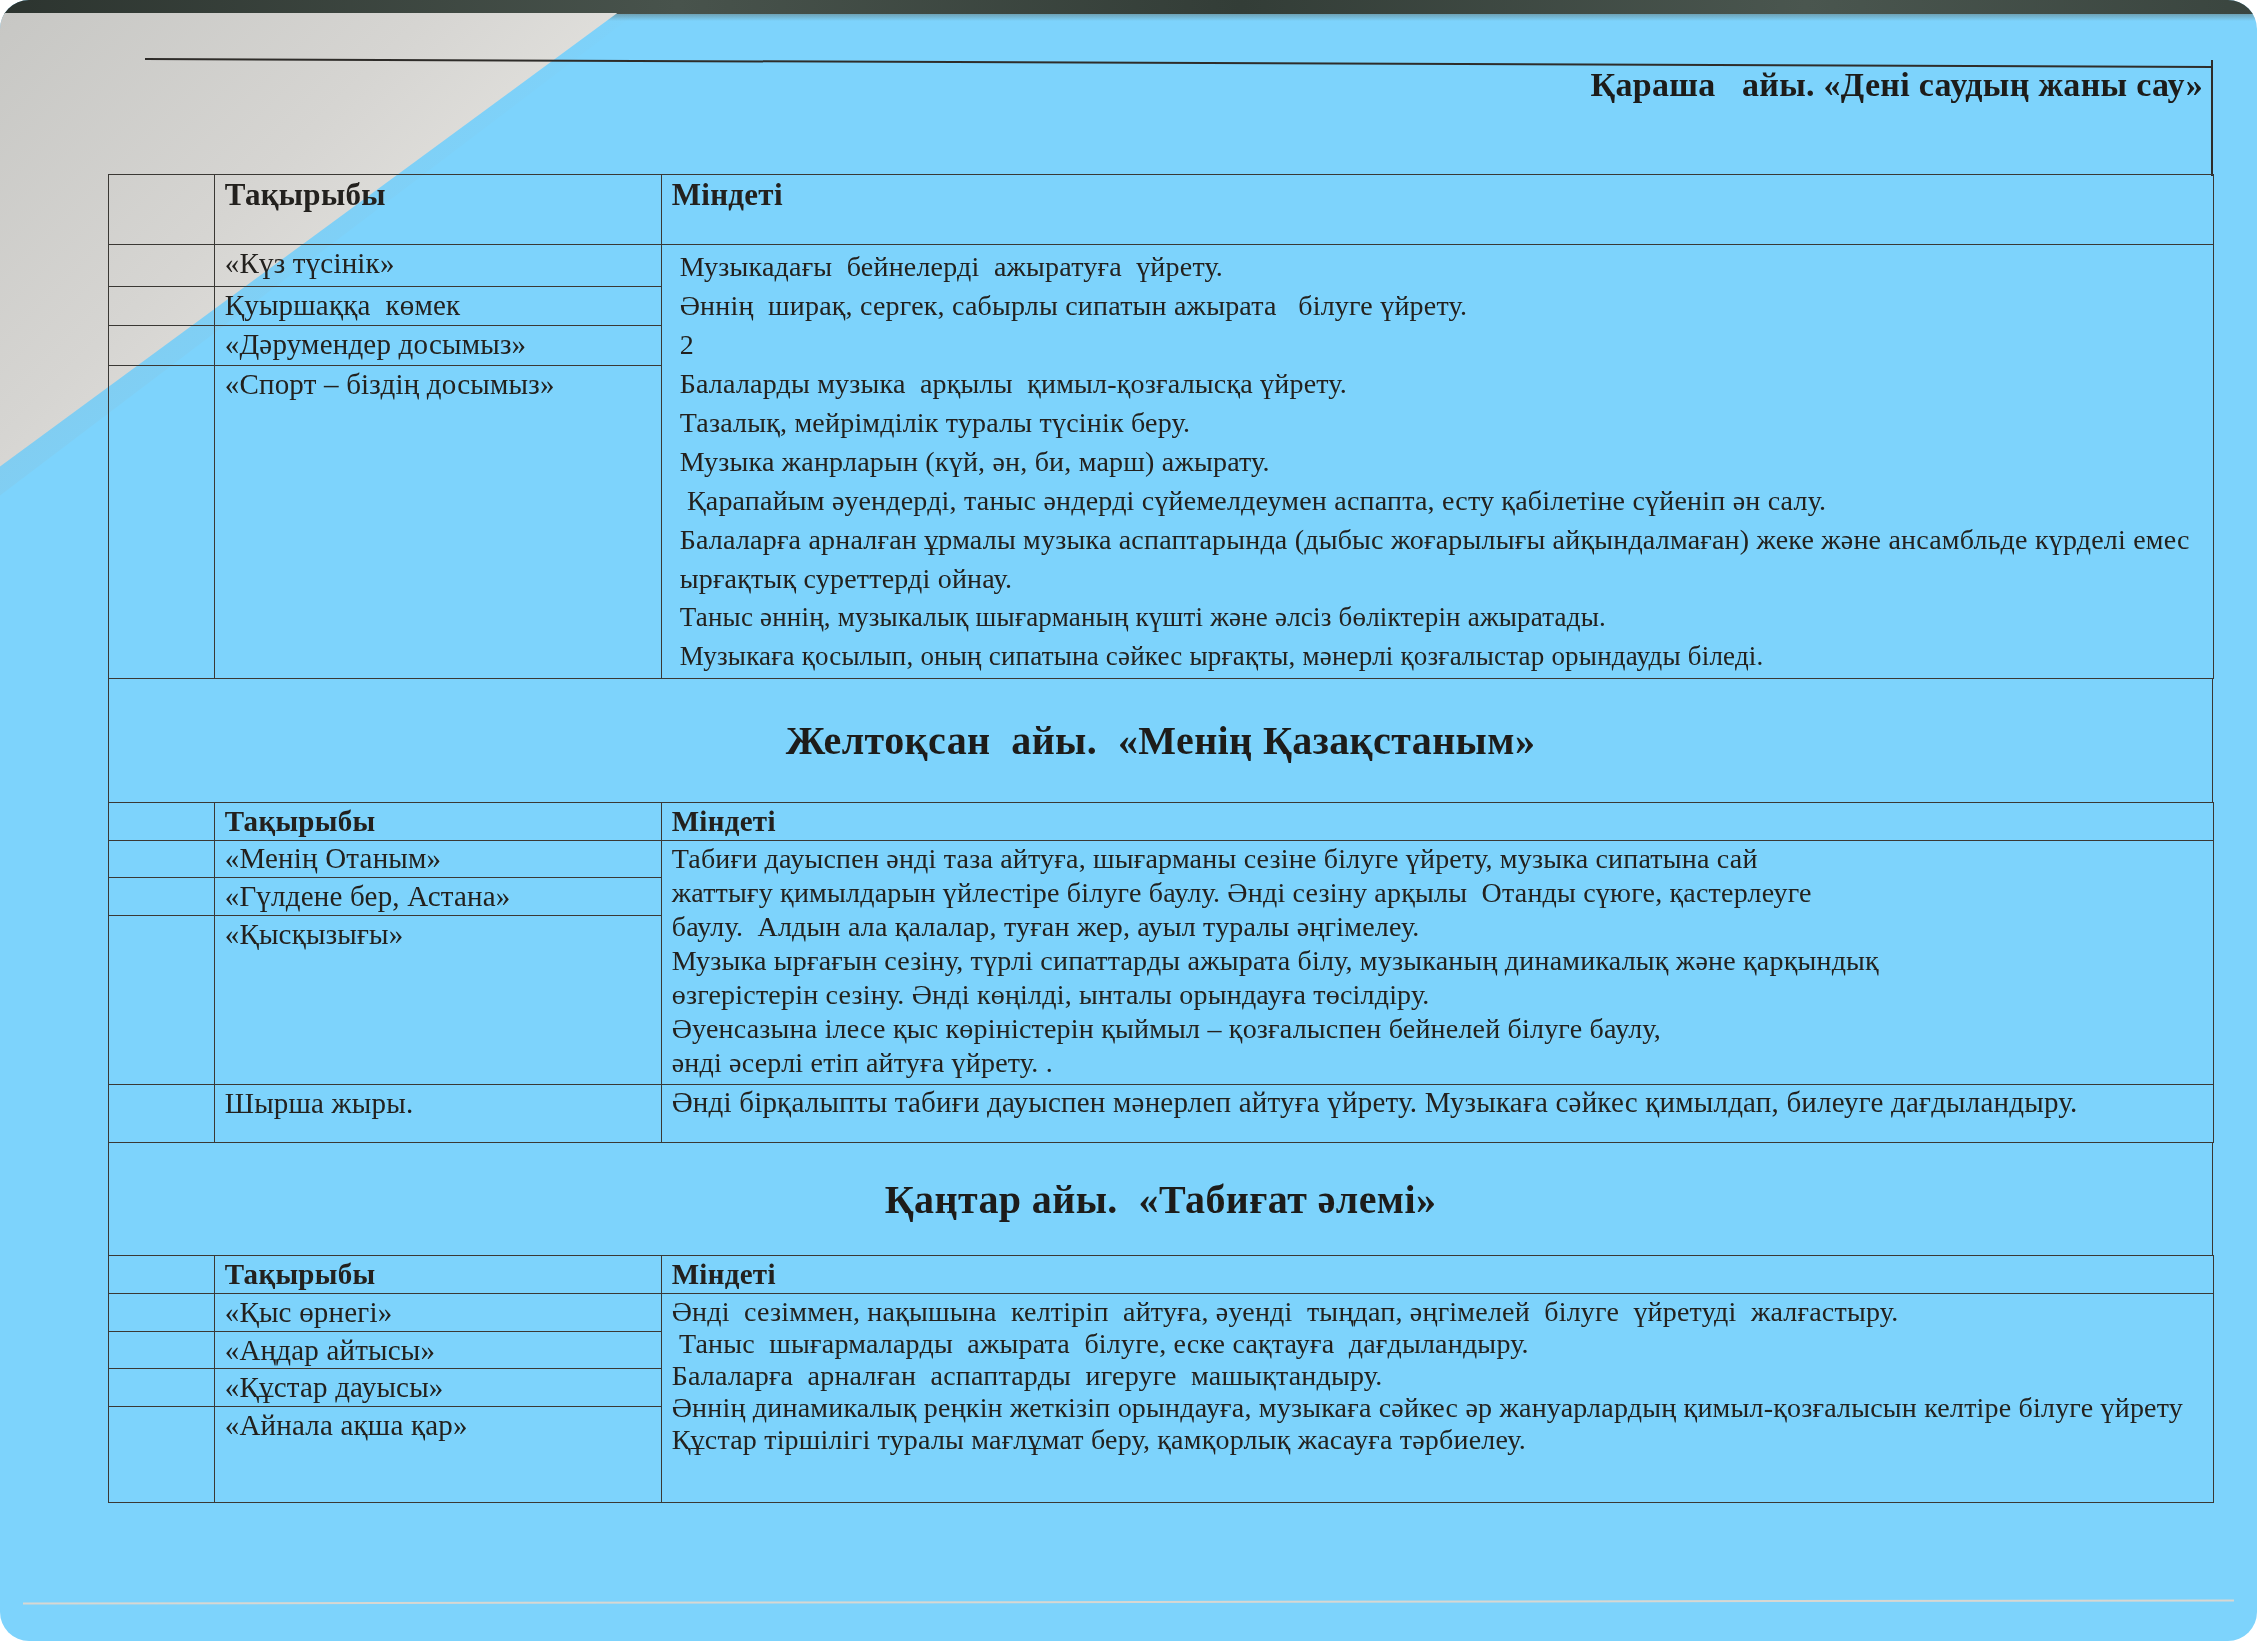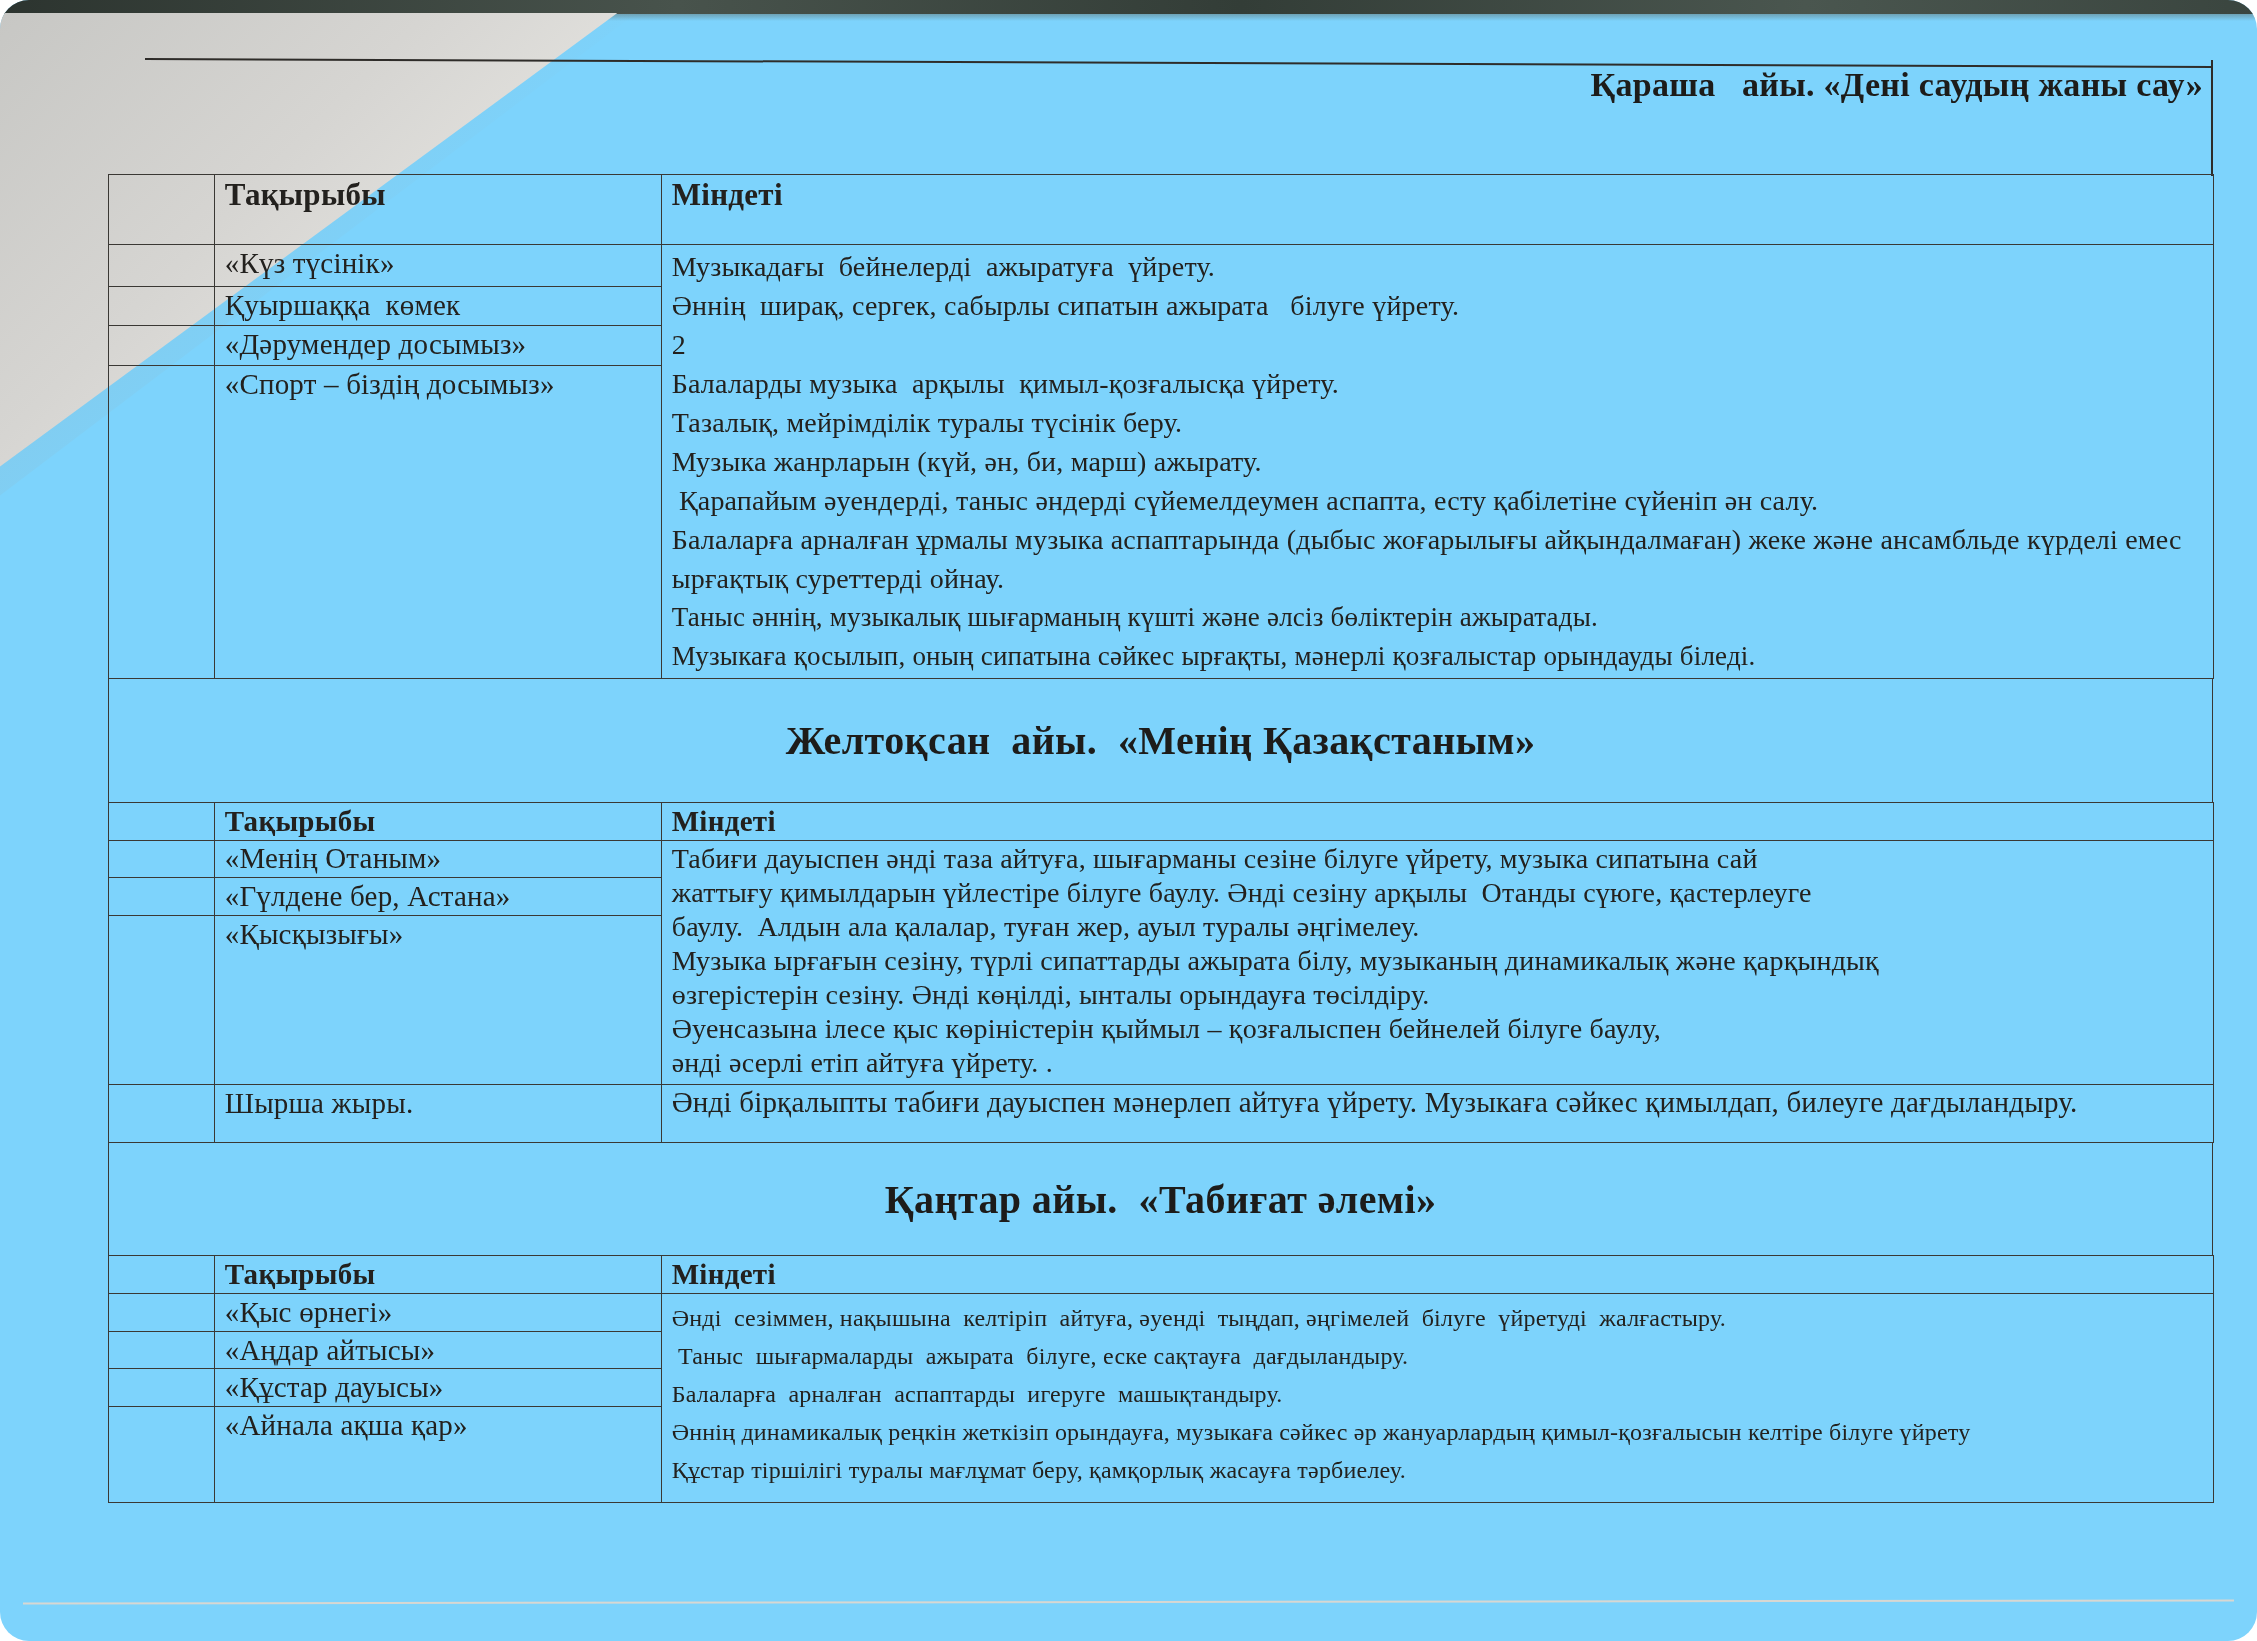--- a/index.html
+++ b/index.html
@@ -38,23 +38,23 @@
   col.c-num { width:106px; } col.c-topic { width:447px; } col.c-task { width:1552px; }
 
   td.th { font-weight:bold; font-size:31px; padding:7.7px 9.7px 1.9px 13.5px; letter-spacing:0.3px; }
   td.th-sm { font-weight:bold; font-size:29px; padding:1px 9.7px 1px 13.5px; letter-spacing:0.3px; }
   td.topic { font-size:29px; white-space:pre-wrap; padding:4.8px 7.7px 1.9px 13.5px; letter-spacing:0.2px; }
   td.task { padding:3.9px 13.5px; }
   td.no-bb { border-bottom:none; }
   td.no-bt { border-top:none; }
 
   .tl { font-size:28px; white-space:pre-wrap; letter-spacing:0.2px; }
-  .tl1 { line-height:39px; }
+  .tl1 { line-height:39px;margin-left:8px; }
   .tl2 { line-height:34px; font-size:28px; }
-  .tl3 { line-height:32px; font-size:24px;margin-top:6px; }
+  .tl3 { line-height:32px; font-size:28px; }
   .sm  { font-size:27px; }
   .single-task { font-size:29px; line-height:31px; white-space:pre-wrap; letter-spacing:0.2px; }
 
   .band { border-left:1.9px solid #3a3834; border-right:1.9px solid #3a3834;
           box-sizing:border-box; width:2105px;
           display:flex; align-items:center; justify-content:center; }
   .band span { font-size:40px; font-weight:bold; white-space:pre-wrap; letter-spacing:0.4px; color:#1d1c1a; }
 </style>
 </head>
 <body>

